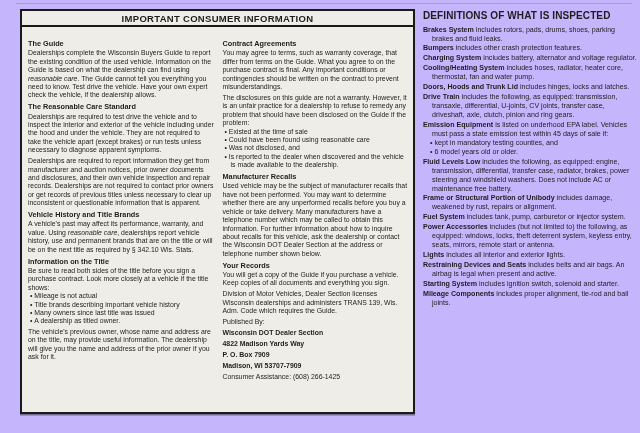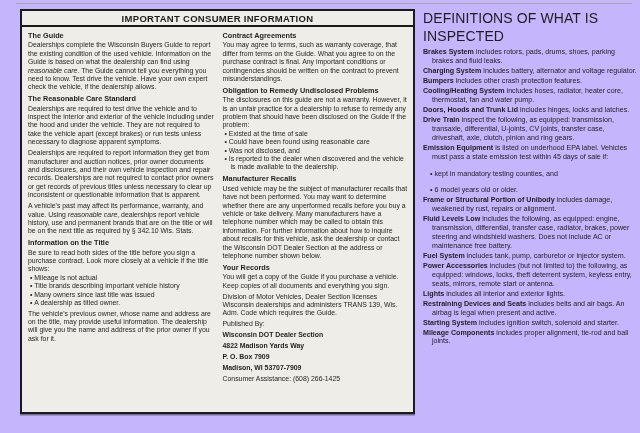--- a/index.html
+++ b/index.html
@@ -29,21 +29,21 @@
     text-align:center;
     font-weight:bold;
     font-size:9.5px;
     letter-spacing:.3px;
     padding:2px 0 1px;
     border-bottom:2px solid #1a1a1a;
   }
   .box-cols{
     display:flex;
     gap:8px;
-    padding:4px 4px 0 6px;
+    padding:12px 4px 0 6px;
   }
   .col{flex:1 1 50%;font-size:6.9px;line-height:1.22;}
   .col h3{
     font-size:7.3px;
     margin:3.5px 0 0.5px;
     line-height:1.2;
   }
   .col h3.first{margin-top:1px;}
   .col p{margin:0 0 2.5px;}
   .it{font-style:italic;}
@@ -51,31 +51,31 @@
   .blt::before{content:"•\00a0 ";}
   .pub{margin:0;}
   .pub-b{font-weight:bold;margin:0 0 1.5px;}
   .assist{margin-top:3.5px;}
   
   .defs{
     position:absolute;left:423px;top:7px;width:214px;
     font-size:7.1px;line-height:1.26;
   }
   .def-title{
-    font-weight:normal;
-    font-size:14px;
+    font-weight:bold;
+    font-size:10px;
     letter-spacing:.1px;
     margin:3px 0 3px;
   }
   .def-item{
     padding-left:9px;text-indent:-9px;
     margin-bottom:1px;
   }
   .def-item b{font-weight:bold;}
-  .def-bullet{text-indent:0;margin-left:-2px;margin-top:8px;}
+  .def-bullet{text-indent:0;margin-left:-2px;}
   .def-bullet::before{content:"• ";}
 </style>
 </head>
 <body>
 
 <div class="page">
 
   <div class="top-line"></div>
 
   <div class="info-box">
@@ -83,36 +83,36 @@
     <div class="box-cols">
 
       <div class="col">
         <h3 class="first">The Guide</h3>
         <p><span>Dealerships complete the Wisconsin Buyers Guide to report the existing condition of the used vehicle. Information on the Guide is based on what the dealership can find using </span><span class="it">reasonable care</span><span>. The Guide cannot tell you everything you need to know. Test drive the vehicle. Have your own expert check the vehicle, if the dealership allows.</span></p>
 
         <h3>The Reasonable Care Standard</h3>
         <p>Dealerships are required to test drive the vehicle and to inspect the interior and exterior of the vehicle including under the hood and under the vehicle. They are not required to take the vehicle apart (except brakes) or run tests unless necessary to diagnose apparent symptoms.</p>
         <p>Dealerships are required to report information they get from manufacturer and auction notices, prior owner documents and disclosures, and their own vehicle inspection and repair records. Dealerships are not required to contact prior owners or get records of previous titles unless necessary to clear up inconsistent or questionable information that is apparent.</p>
 
+        <h3>Vehicle History and Title Brands</h3>
         <p><span>A vehicle's past may affect its performance, warranty, and value. Using </span><span class="it">reasonable care</span><span>, dealerships report vehicle history, use and permanent brands that are on the title or will be on the next title as required by § 342.10 Wis. Stats.</span></p>
 
         <h3>Information on the Title</h3>
         <p style="margin-bottom:0">Be sure to read both sides of the title before you sign a purchase contract. Look more closely at a vehicle if the title shows:</p>
         <div class="blt">Mileage is not actual</div>
         <div class="blt">Title brands describing important vehicle history</div>
         <div class="blt">Many owners since last title was issued</div>
         <div class="blt" style="margin-bottom:2px">A dealership as titled owner.</div>
         <p>The vehicle's previous owner, whose name and address are on the title, may provide useful information. The dealership will give you the name and address of the prior owner if you ask for it.</p>
       </div>
 
       <div class="col">
         <h3 class="first">Contract Agreements</h3>
         <p>You may agree to terms, such as warranty coverage, that differ from terms on the Guide. What you agree to on the purchase contract is final. Any important conditions or contingencies should be written on the contract to prevent misunderstandings.</p>
 
-        <h3>Obligation to Remedy Undisclosed Problems</h3>
         <p style="margin-bottom:0">The disclosures on this guide are not a warranty. However, it is an unfair practice for a dealership to refuse to remedy any problem that should have been disclosed on the Guide if the problem:</p>
         <div class="blt">Existed at the time of sale</div>
         <div class="blt">Could have been found using reasonable care</div>
         <div class="blt">Was not disclosed, and</div>
         <div class="blt" style="margin-bottom:2px">Is reported to the dealer when discovered and the vehicle is made available to the dealership.</div>
 
         <h3>Manufacturer Recalls</h3>
         <p>Used vehicle may be the subject of manufacturer recalls that have not been performed. You may want to determine whether there are any unperformed recalls before you buy a vehicle or take delivery. Many manufacturers have a telephone number which may be called to obtain this information. For further information about how to inquire about recalls for this vehicle, ask the dealership or contact the Wisconsin DOT Dealer Section at the address or telephone number shown below.</p>
 
         <h3>Your Records</h3>
@@ -127,34 +127,34 @@
         <p class="assist">Consumer Assistance: (608) 266-1425</p>
       </div>
 
     </div>
   </div>
 
   <div class="defs">
     <div class="def-title">DEFINITIONS OF WHAT IS INSPECTED</div>
 
     <div class="def-item"><b>Brakes System</b><span> includes rotors, pads, drums, shoes, parking brakes and fluid leaks.</span></div>
+    <div class="def-item"><b>Bumpers</b><span> includes other crash protection features.</span></div>
     <div class="def-item"><b>Charging System</b><span> includes battery, alternator and voltage regulator.</span></div>
-    <div class="def-item"><b>Bumpers</b><span> includes other crash protection features.</span></div>
     <div class="def-item"><b>Cooling/Heating System</b><span> includes hoses, radiator, heater core, thermostat, fan and water pump.</span></div>
     <div class="def-item"><b>Doors, Hoods and Trunk Lid</b><span> includes hinges, locks and latches.</span></div>
-    <div class="def-item"><b>Drive Train</b><span> inspect the following, as equipped: transmission, transaxle, differential, U-joints, CV joints, transfer case, driveshaft, axle, clutch, pinion and ring gears.</span></div>
+    <div class="def-item"><b>Drive Train</b><span> includes the following, as equipped: transmission, transaxle, differential, U-joints, CV joints, transfer case, driveshaft, axle, clutch, pinion and ring gears.</span></div>
 
     <div class="def-item">
       <b>Emission Equipment</b><span> is listed on underhood EPA label. Vehicles must pass a state emission test within 45 days of sale if:</span>
       <div class="def-bullet">kept in mandatory testing counties, and</div>
       <div class="def-bullet">6 model years old or older.</div>
     </div>
 
+    <div class="def-item"><b>Fluid Levels Low</b><span> includes the following, as equipped: engine, transmission, differential, transfer case, radiator, brakes, power steering and windshield washers. Does not include AC or maintenance free battery.</span></div>
     <div class="def-item"><b>Frame or Structural Portion of Unibody</b><span> includes damage, weakened by rust, repairs or alignment.</span></div>
-    <div class="def-item"><b>Fluid Levels Low</b><span> includes the following, as equipped: engine, transmission, differential, transfer case, radiator, brakes, power steering and windshield washers. Does not include AC or maintenance free battery.</span></div>
     <div class="def-item"><b>Fuel System</b><span> includes tank, pump, carburetor or injector system.</span></div>
     <div class="def-item"><b>Power Accessories</b><span> includes (but not limited to) the following, as equipped: windows, locks, theft deterrent system, keyless entry, seats, mirrors, remote start or antenna.</span></div>
     <div class="def-item"><b>Lights</b><span> includes all interior and exterior lights.</span></div>
     <div class="def-item"><b>Restraining Devices and Seats</b><span> includes belts and air bags. An airbag is legal when present and active.</span></div>
     <div class="def-item"><b>Starting System</b><span> includes ignition switch, solenoid and starter.</span></div>
     <div class="def-item"><b>Mileage Components</b><span> includes proper alignment, tie-rod and ball joints.</span></div>
   </div>
 
 </div>
 

